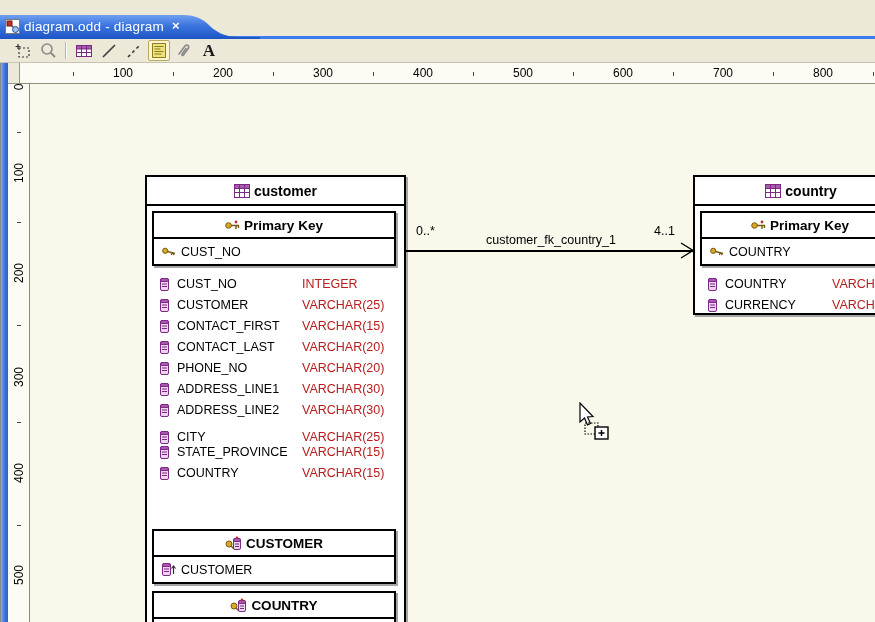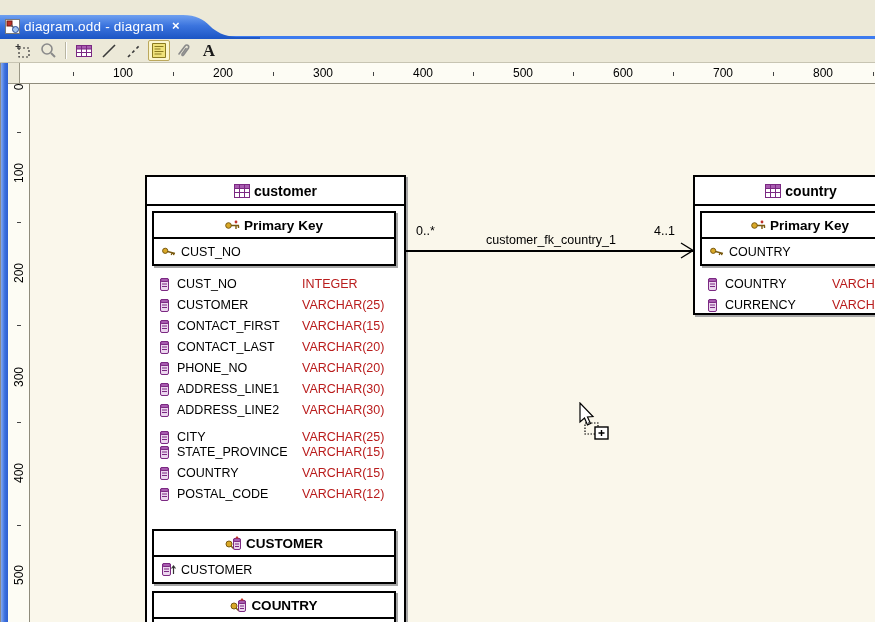--- a/index.html
+++ b/index.html
@@ -290,29 +290,20 @@
       </div>
       <div class="col-row" style="top:285px">
         <span class="col-icon-wrap"><svg width="9" height="13" viewBox="0 0 9 13">
               <rect x="0.5" y="0.5" width="8" height="12" rx="1.5" fill="#EBD6EE" stroke="#7B2982"></rect>
               <rect x="0.5" y="0.5" width="8" height="3" rx="1.5" fill="#A85CB0" stroke="#7B2982"></rect>
               <path d="M2 6 h5 M2 8.5 h5" stroke="#7B2982"></path>
             </svg></span>
         <span class="col-name">COUNTRY</span>
         <span class="col-type" style="left:155px">VARCHAR(15)</span>
       </div>
-      <div class="col-row" style="top:306px">
-        <span class="col-icon-wrap"><svg width="9" height="13" viewBox="0 0 9 13">
-              <rect x="0.5" y="0.5" width="8" height="12" rx="1.5" fill="#EBD6EE" stroke="#7B2982"></rect>
-              <rect x="0.5" y="0.5" width="8" height="3" rx="1.5" fill="#A85CB0" stroke="#7B2982"></rect>
-              <path d="M2 6 h5 M2 8.5 h5" stroke="#7B2982"></path>
-            </svg></span>
-        <span class="col-name">POSTAL_CODE</span>
-        <span class="col-type" style="left:155px">VARCHAR(12)</span>
-      </div>
 
       <div class="inner-box" style="left:5px;top:352px;width:244px;height:55px">
         <div class="inner-title">
           <svg width="17" height="15" viewBox="0 0 17 15">
             <circle cx="4" cy="8" r="3" fill="#D9A827" stroke="#7a5a10"></circle>
             <path d="M6 10 L9 13" stroke="#7a5a10" stroke-width="1.4"></path>
             <rect x="8.5" y="2.5" width="7" height="11" rx="1.5" fill="#EBD6EE" stroke="#7B2982"></rect>
             <rect x="8.5" y="2.5" width="7" height="3" rx="1.5" fill="#A85CB0" stroke="#7B2982"></rect>
             <path d="M10 8 h4 M10 10.5 h4" stroke="#7B2982"></path>
             <path d="M10 2.5 L12 0 L14 2.5 Z" fill="#c03028"></path>

